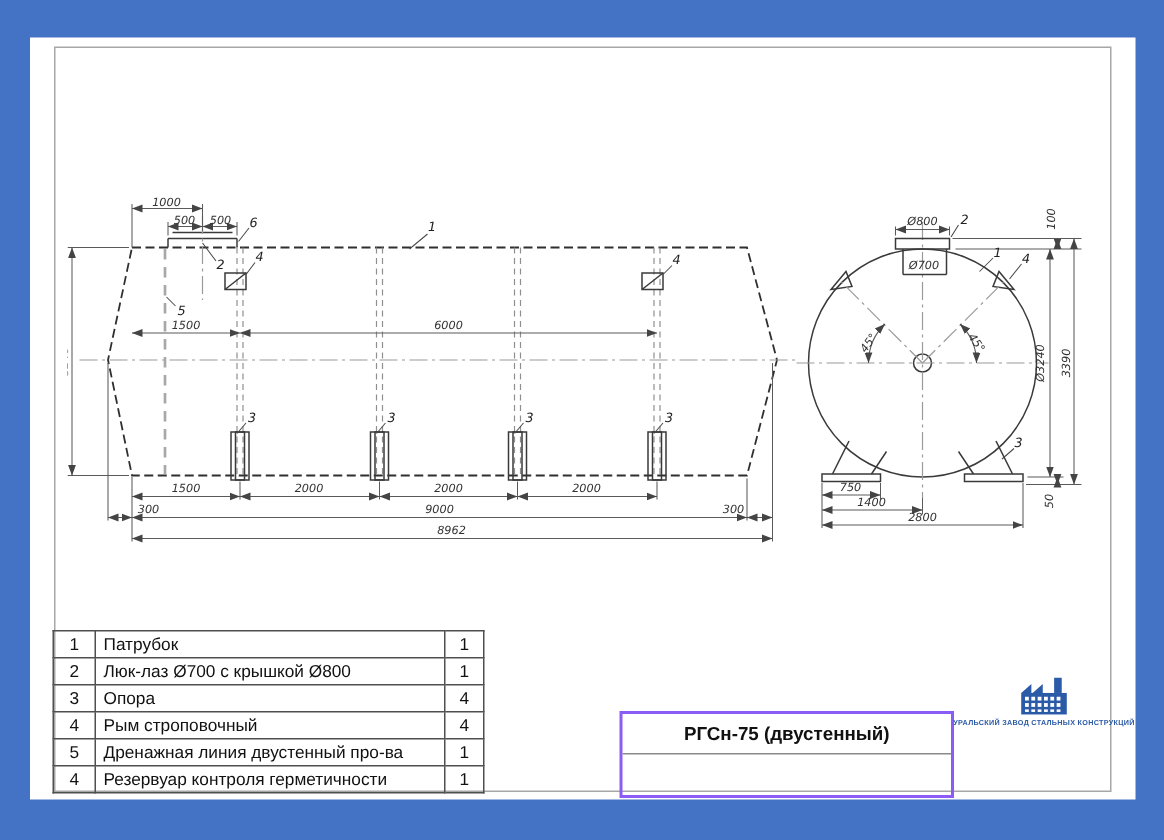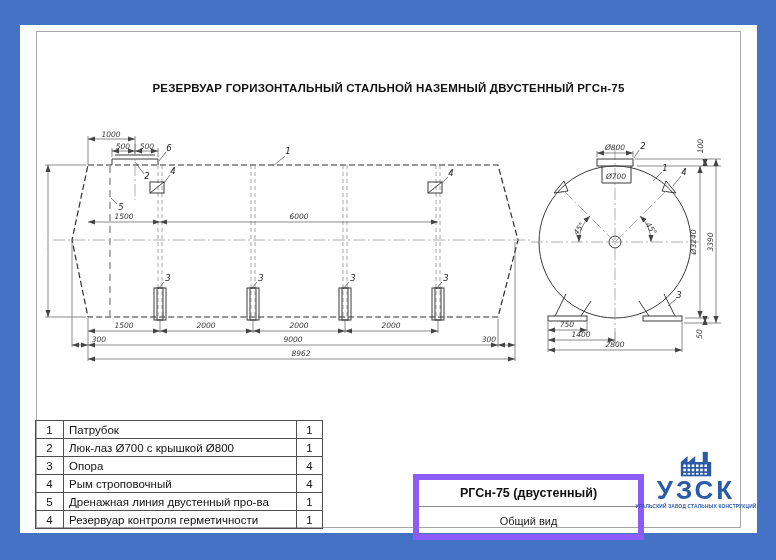--- a/index.html
+++ b/index.html
@@ -38,21 +38,21 @@
     border-collapse:collapse;table-layout:fixed;
   }
   .ptable td{
     border:1px solid #4f4f4f;font-size:11.5px;color:#111;
     height:17px;padding:0 5px;overflow:hidden;white-space:nowrap;
   }
   .ptable td.c{text-align:center;padding:0;}
   
   .tblock{
     position:absolute;left:393px;top:449px;width:219px;height:54px;
-    border:6px solid #8b5cf6;
+    border:2px solid #8b5cf6;
   }
   .tblock .r1{
     height:26px;border-bottom:1px solid #8a8a8a;display:flex;
     align-items:center;justify-content:center;font-weight:bold;font-size:12.5px;color:#111;
   }
   .tblock .r2{
     height:27px;display:flex;align-items:center;justify-content:center;
     font-size:11px;color:#222;
   }
   
@@ -68,21 +68,20 @@
     font-size:4.8px;letter-spacing:.2px;color:#2b5aa7;white-space:nowrap;
     margin-top:2px;font-weight:bold;
   }
 </style>
 </head>
 <body>
 
 <div class="sheet">
   <div class="frame"></div>
 
-  <div class="dtitle">РЕЗЕРВУАР ГОРИЗОНТАЛЬНЫЙ СТАЛЬНОЙ НАЗЕМНЫЙ ДВУСТЕННЫЙ РГСн-75</div>
 
   <svg style="left:25px;top:105px;" width="700" height="260" viewBox="0 0 700 260">
     <defs>
       <marker id="arw" markerWidth="8" markerHeight="8" refX="7" refY="4" orient="auto-start-reverse" markerUnits="userSpaceOnUse">
         <path d="M0,1.4 L7,4 L0,6.6 z" fill="#444"></path>
       </marker>
     </defs>
 
     <g>
 
@@ -330,21 +329,20 @@
       <tr>
         <td class="c">4</td>
         <td>Резервуар контроля герметичности</td>
         <td class="c">1</td>
       </tr>
     </tbody>
   </table>
 
   <div class="tblock">
     <div class="r1">РГСн-75 (двустенный)</div>
-    <div class="r2">Общий вид</div>
   </div>
 
   <div class="logo">
     <svg style="position:static;" width="38" height="27" viewBox="0 0 44 32">
       <g fill="#2b5aa7">
         <rect x="30" y="1" width="6" height="12"></rect>
         <polygon points="4,13 12,6 12,13"></polygon>
         <polygon points="13,13 21,6 21,13"></polygon>
         <rect x="4" y="13" width="36" height="17"></rect>
       </g>
@@ -362,16 +360,15 @@
           <rect x="27" y="21" width="3" height="3"></rect>
           <rect x="32" y="21" width="3" height="3"></rect>
         <rect x="7" y="26" width="3" height="2"></rect>
           <rect x="12" y="26" width="3" height="2"></rect>
           <rect x="17" y="26" width="3" height="2"></rect>
           <rect x="22" y="26" width="3" height="2"></rect>
           <rect x="27" y="26" width="3" height="2"></rect>
           <rect x="32" y="26" width="3" height="2"></rect>
       </g>
     </svg>
-    <div class="abbr">УЗСК</div>
     <div class="tag">УРАЛЬСКИЙ ЗАВОД СТАЛЬНЫХ КОНСТРУКЦИЙ</div>
   </div>
 </div>
 
 </body></html>

